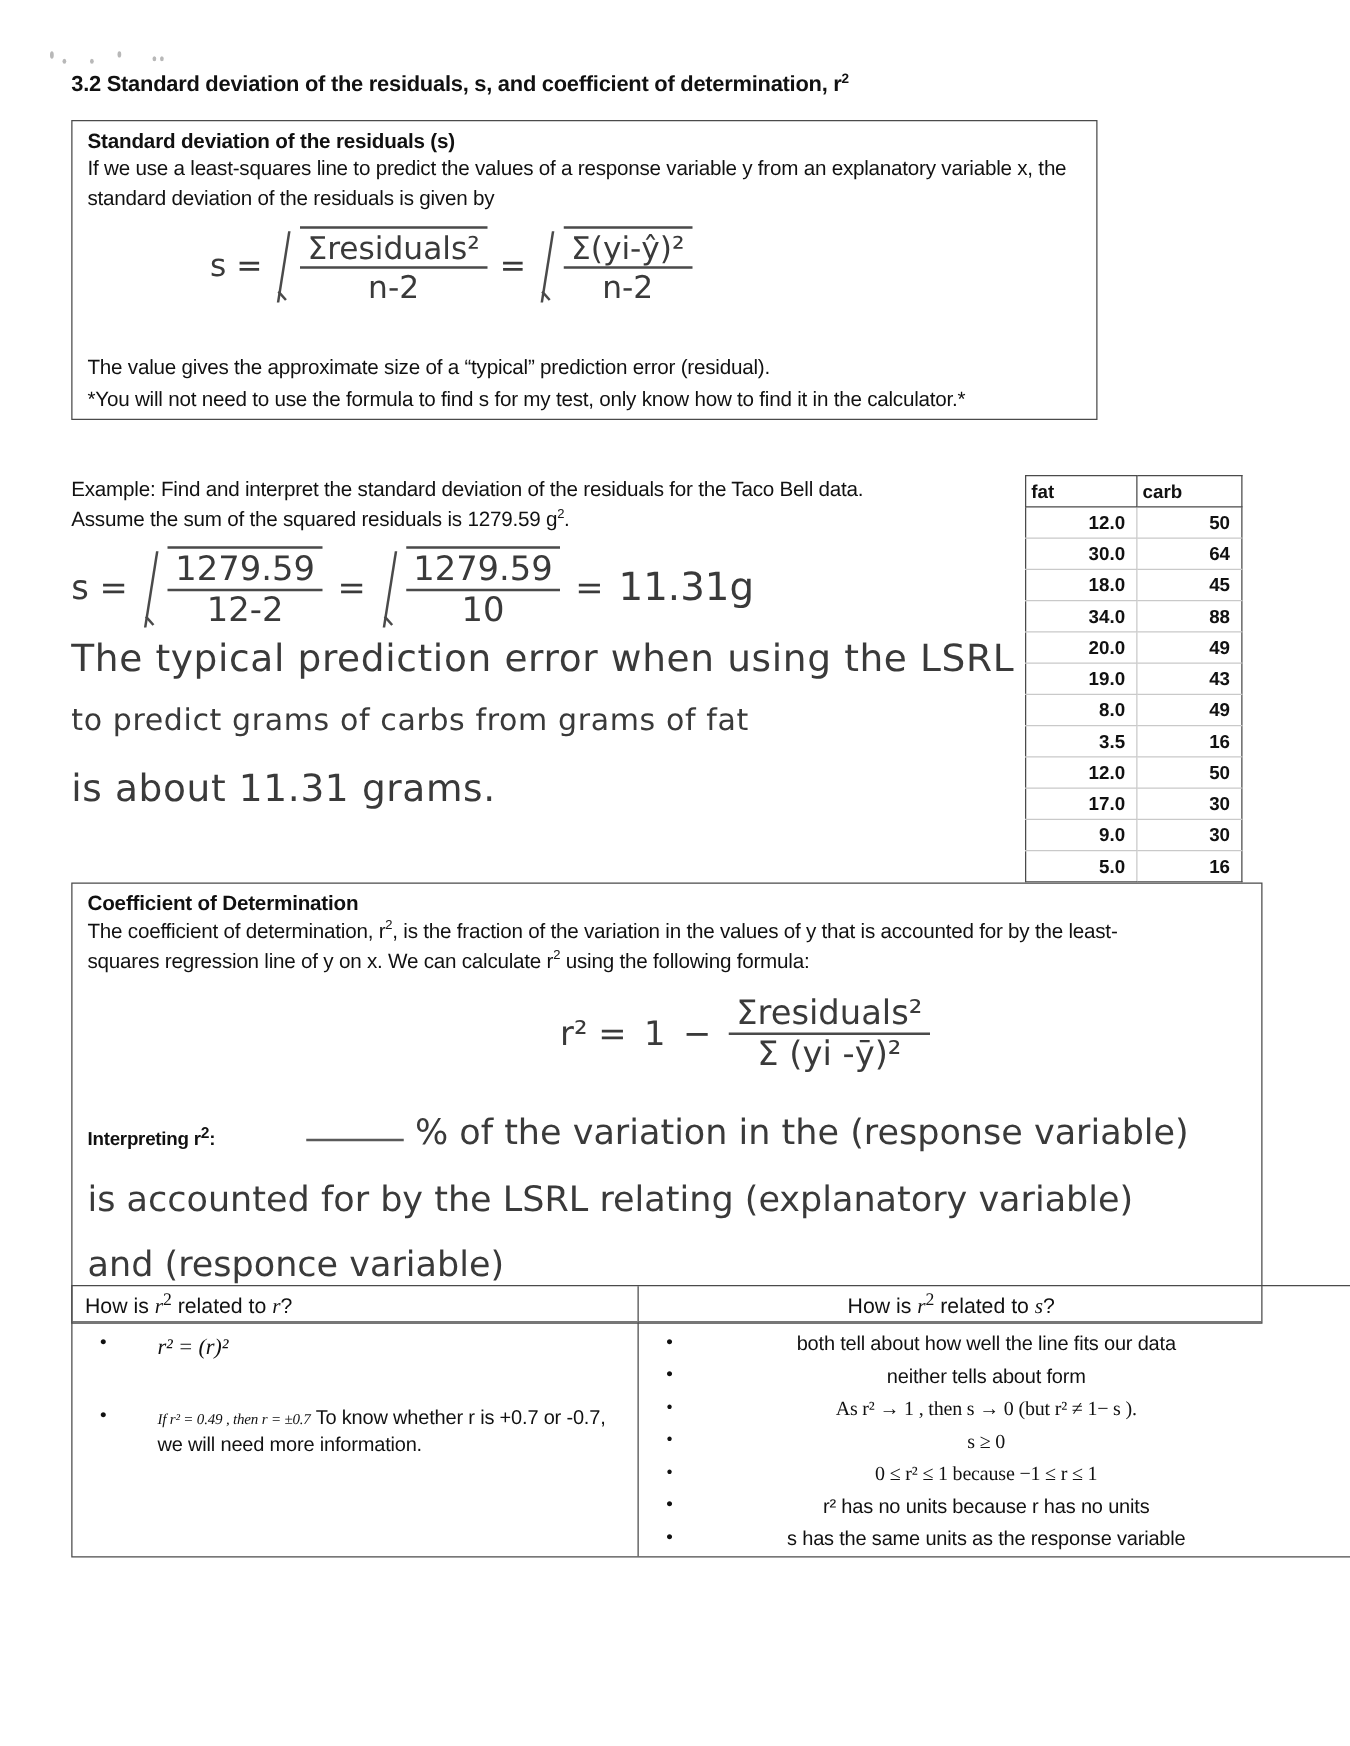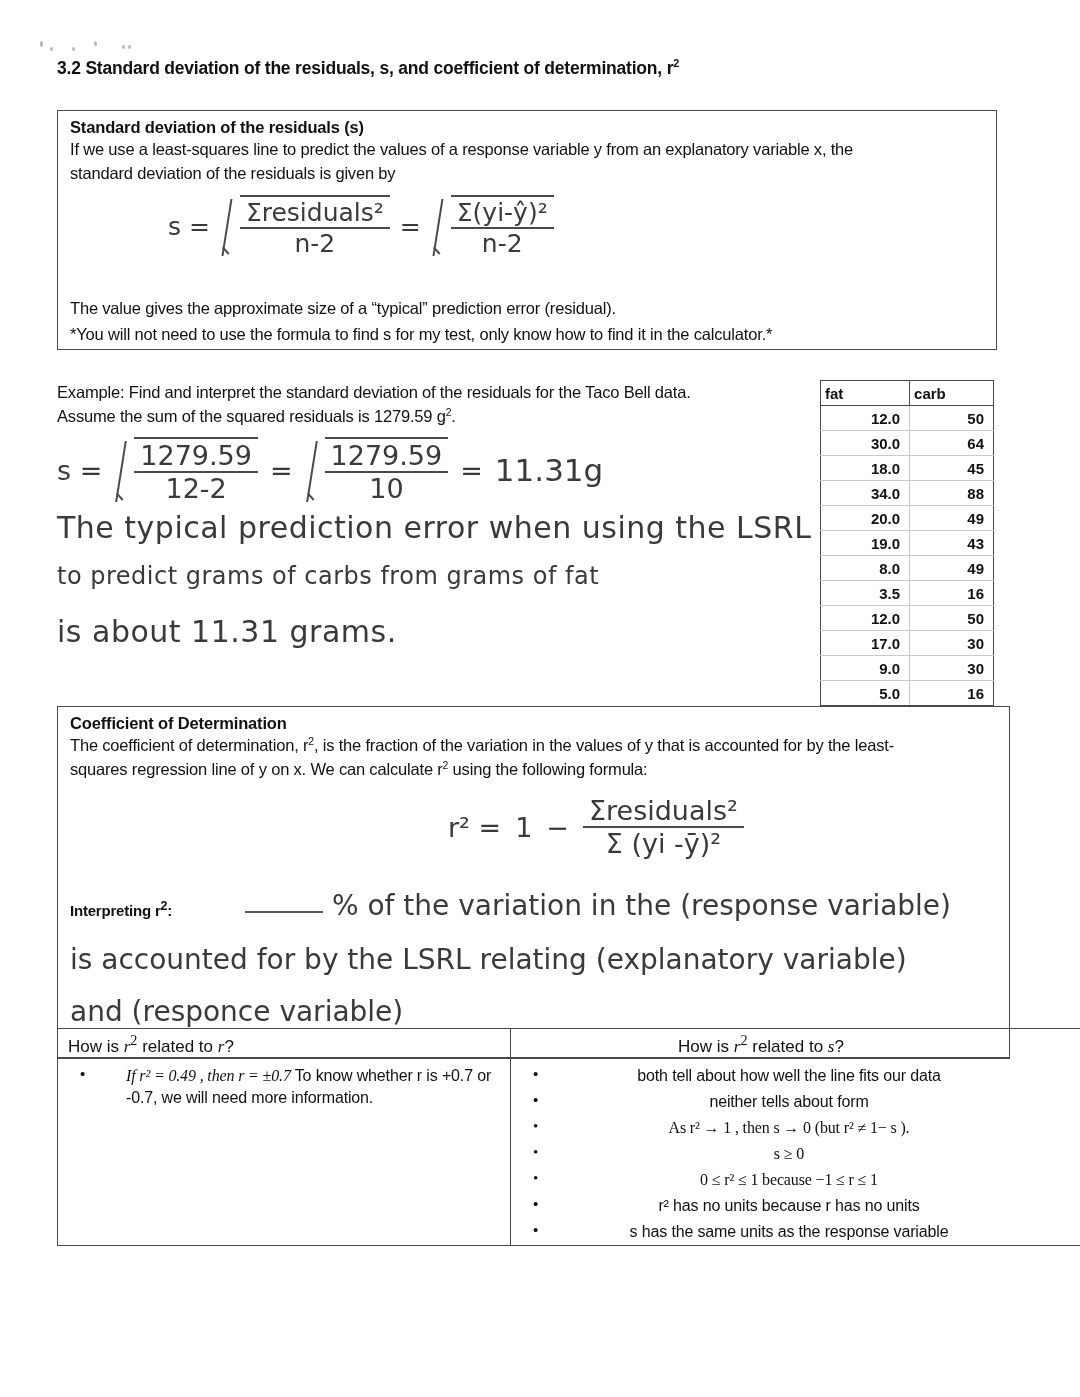--- a/index.html
+++ b/index.html
@@ -181,21 +181,21 @@
 <div class="speck" style="left:50px;top:47px;width:3px;height:4px;"></div>
 <div class="speck" style="left:72px;top:47px;width:3px;height:4px;"></div>
 <div class="speck" style="left:94px;top:41px;width:3px;height:5px;"></div>
 <div class="speck" style="left:122px;top:45px;width:3px;height:4px;"></div>
 <div class="speck" style="left:128px;top:45px;width:3px;height:4px;"></div>
 
 <div class="page-title">
   <span>3.2 Standard deviation of the residuals, s, and coefficient of determination, r</span><sup>2</sup>
 </div>
 
-<div class="box" style="left:57px; top:110px; width:940px; height:240px; padding:7px 14px 0 12px;">
+<div class="box" style="left:57px; top:96px; width:821px; height:240px; padding:7px 14px 0 12px;">
   <div class="blk-head">Standard deviation of the residuals (s)</div>
   <div class="blk-body">If we use a least-squares line to predict the values of a response variable y from an explanatory variable x, the</div>
   <div class="blk-body">standard deviation of the residuals is given by</div>
 
   <div class="hand" style="position:absolute; left:110px; top:84px; font-size:25px; display:flex; align-items:center; gap:10px;">
     <span>s =</span>
     <span class="radical">
       <span class="inner">
         <span class="frac">
           <span class="num">Σresiduals²</span>
@@ -344,21 +344,24 @@
 
 <div class="cmp">
 
   <div class="cmp-col left">
     <div class="cmp-head">
       <span>How is </span><span class="mi">r</span><sup class="mn">2</sup><span> related to </span><span class="mi">r</span><span>?</span>
     </div>
     <div class="cmp-body">
       <ul>
         <li>
-          <span class="mi" style="font-size:16px;">If r² = 0.49 , then r = ±0.7</span>
+          <span class="mi" style="font-size:18px;">r² = (r)²</span>
+        </li>
+        <li>
+          <span class="mi" style="font-size:12px;">If r² = 0.49 , then r = ±0.7</span>
           <span>To know whether r is +0.7 or -0.7, we will need more information.</span>
         </li>
       </ul>
     </div>
   </div>
 
   <div class="cmp-col right">
     <div class="cmp-head">
       <span>How is </span><span class="mi">r</span><sup class="mn">2</sup><span> related to </span><span class="mi">s</span><span>?</span>
     </div>

